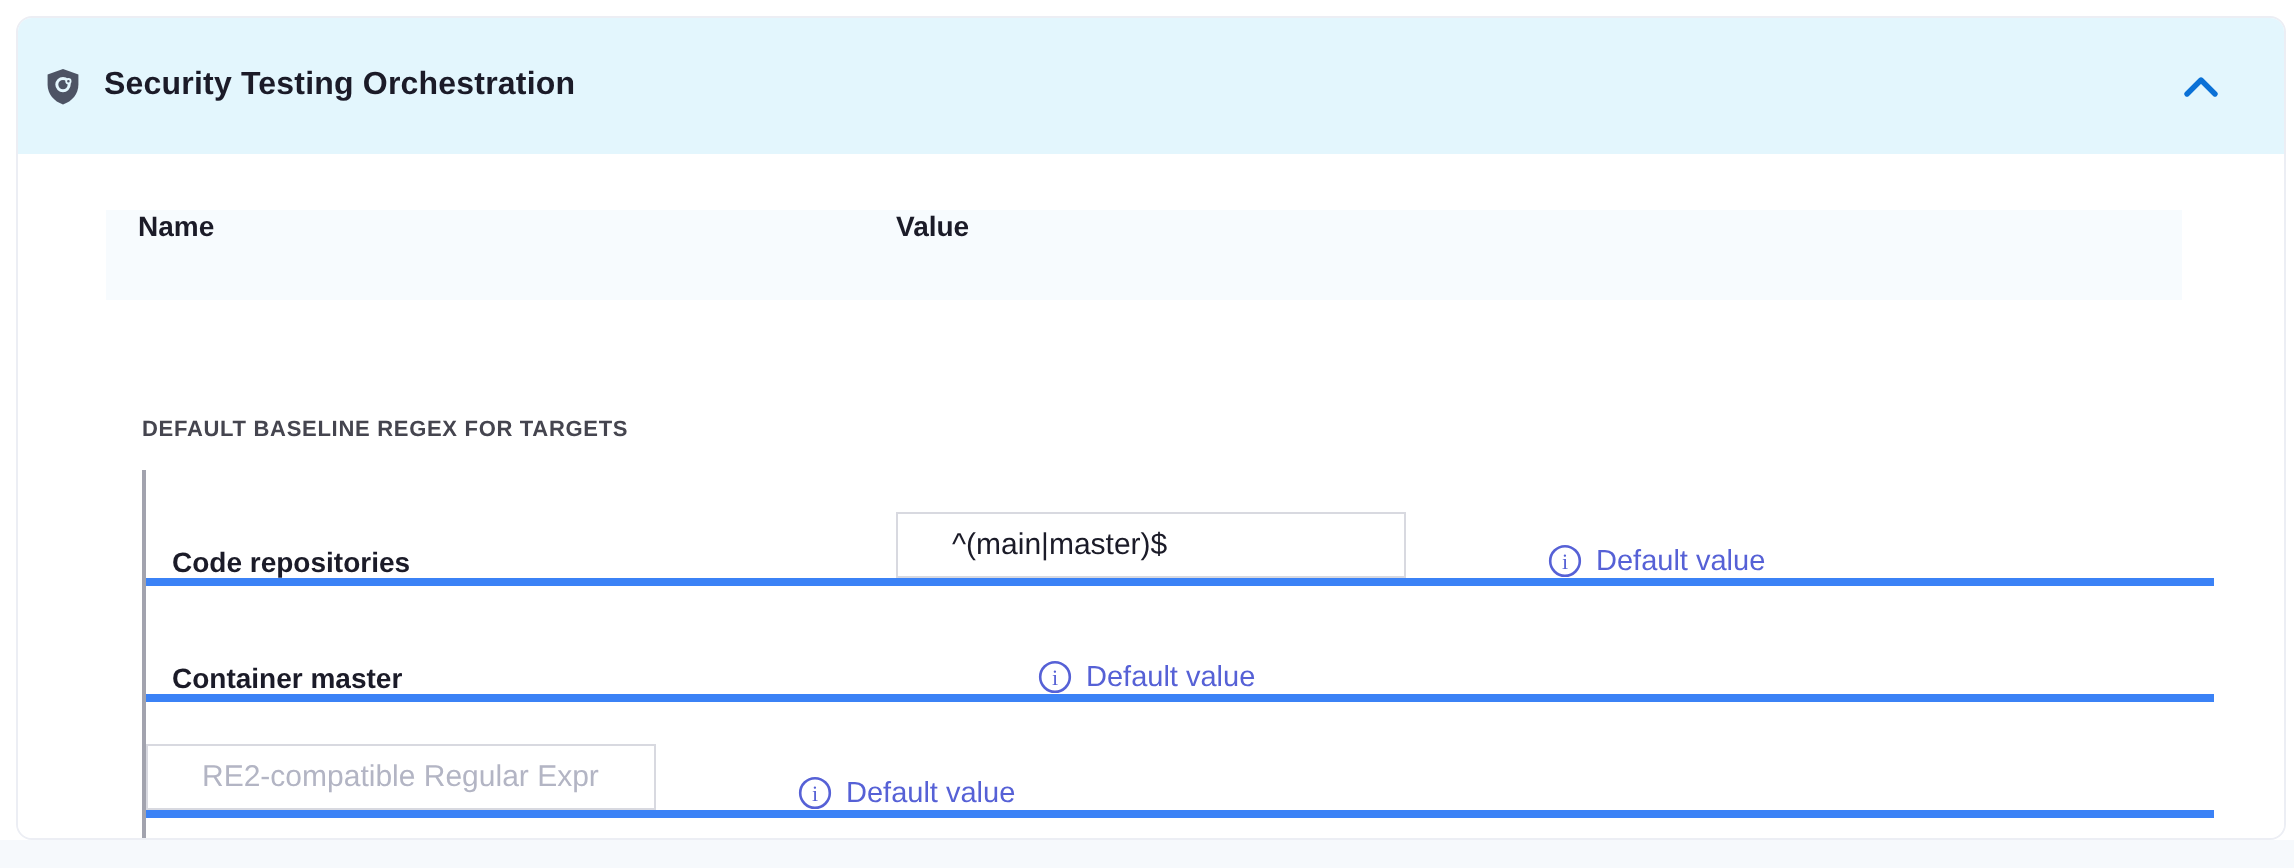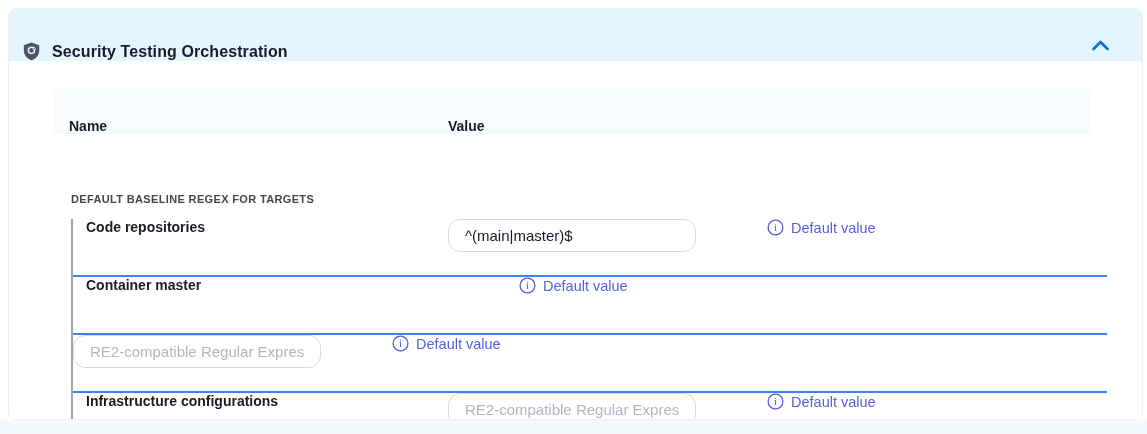--- a/index.html
+++ b/index.html
@@ -19,24 +19,24 @@
   .card {
     position: absolute;
     left: 8px; top: 8px;
     width: 1135px; height: 412px;
     background: #ffffff;
     border: 1px solid #eceef4;
     border-radius: 8px;
     overflow: hidden;
   }
   .accordion-header {
-    height: 52px;
+    height: 68px;
     background: #e3f6fd;
     display: flex;
-    align-items: flex-end;
+    align-items: center;
     padding: 0 16px 0 14px;
     cursor: pointer;
   }
   .shield-icon { flex: 0 0 auto; display: flex; }
   .accordion-title {
     margin-left: 12px;
     font-size: 16px;
     font-weight: 700;
     color: #1b1b28;
     letter-spacing: 0.1px;
@@ -48,57 +48,57 @@
     margin-right: 10px;
     cursor: pointer;
   }
   .content { position: relative; height: 360px; background: #ffffff; }
   .table-head {
     position: absolute;
     left: 44px; top: 28px;
     width: 1038px; height: 45px;
     background: #f7fbfe;
     display: flex;
-    align-items: flex-end;
+    align-items: flex-start;
   }
   .th { font-size: 14px; font-weight: 700; color: #1b1b28; }
   .th-name { width: 395px; padding-left: 16px; }
   .section-label {
     position: absolute;
     left: 62px; top: 132px;
     font-size: 11px;
     font-weight: 700;
     color: #45454f;
     letter-spacing: 0.35px;
   }
   .group {
     position: absolute;
     left: 62px; top: 158px;
     width: 1036px;
     border-left: 2px solid #a2a3ae;
   }
   .row {
     height: 58px;
     display: flex;
-    align-items: flex-start;
-    border-bottom: 2px solid #3b82f6;
+    align-items: flex-end;
+    border-bottom: 4px solid #3b82f6;
   }
   .row-label {
     flex: 0 0 375px;
     padding-left: 13px;
     font-size: 14px;
     font-weight: 700;
     color: #1b1b28;
   }
   .row-input {
     flex: 0 0 248px;
     height: 33px;
     border: 1px solid #d8d9e0;
-    border-radius: 12px;
-    padding: 0 16px;
+    border-radius: 0;
+    padding: 0 27px;
     font-family: "Liberation Sans", sans-serif;
     font-size: 15px;
     color: #1b1b28;
     outline: none;
     background: #ffffff;
   }
   .row-input::placeholder { color: #b3b5c4; }
   .default-link {
     margin-left: 71px;
     display: flex;

